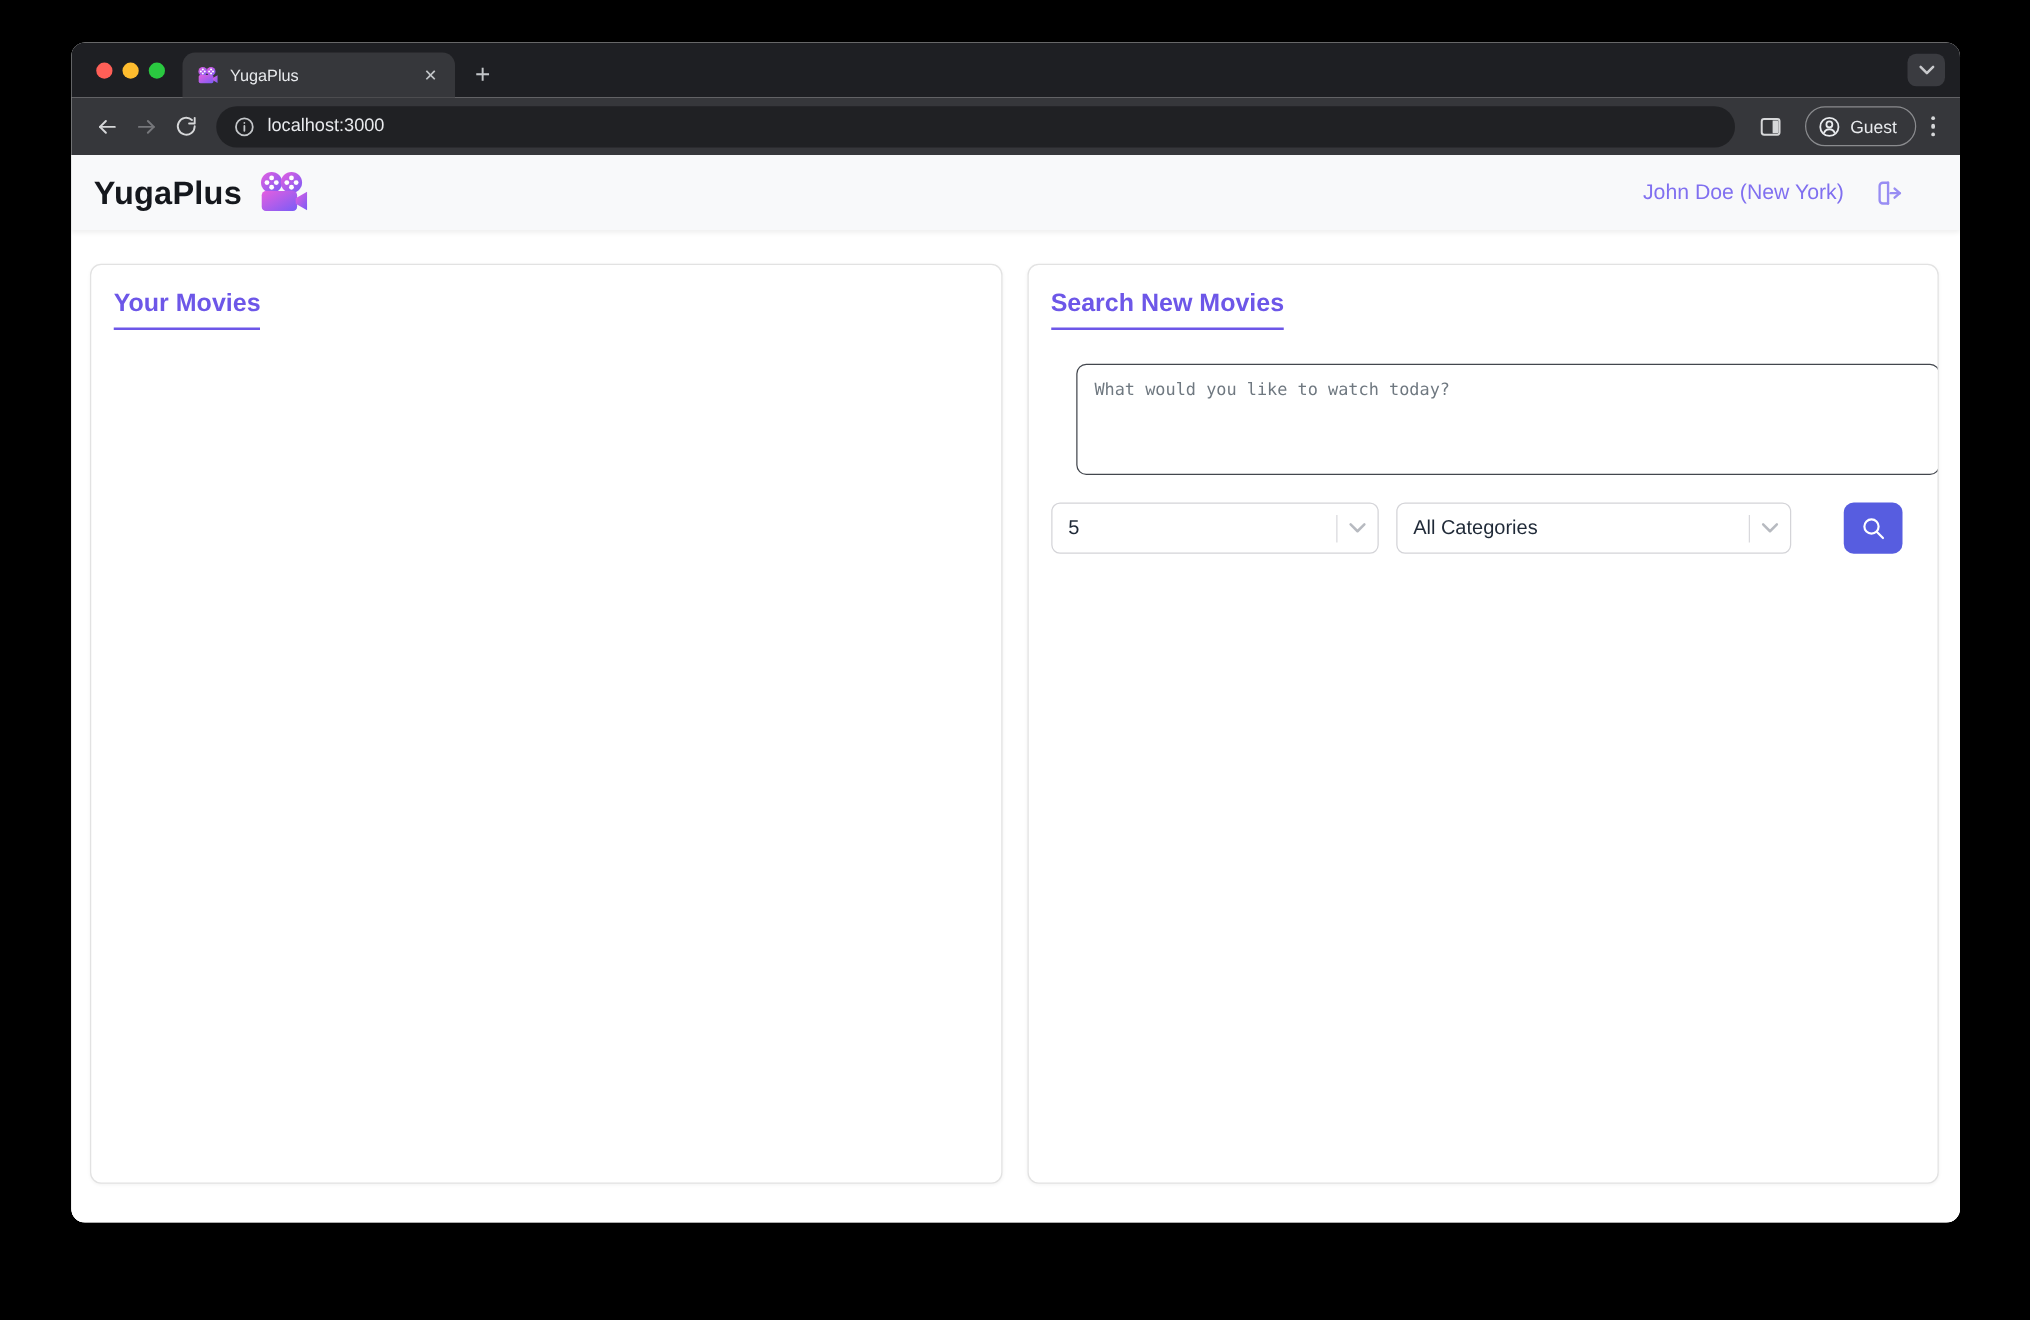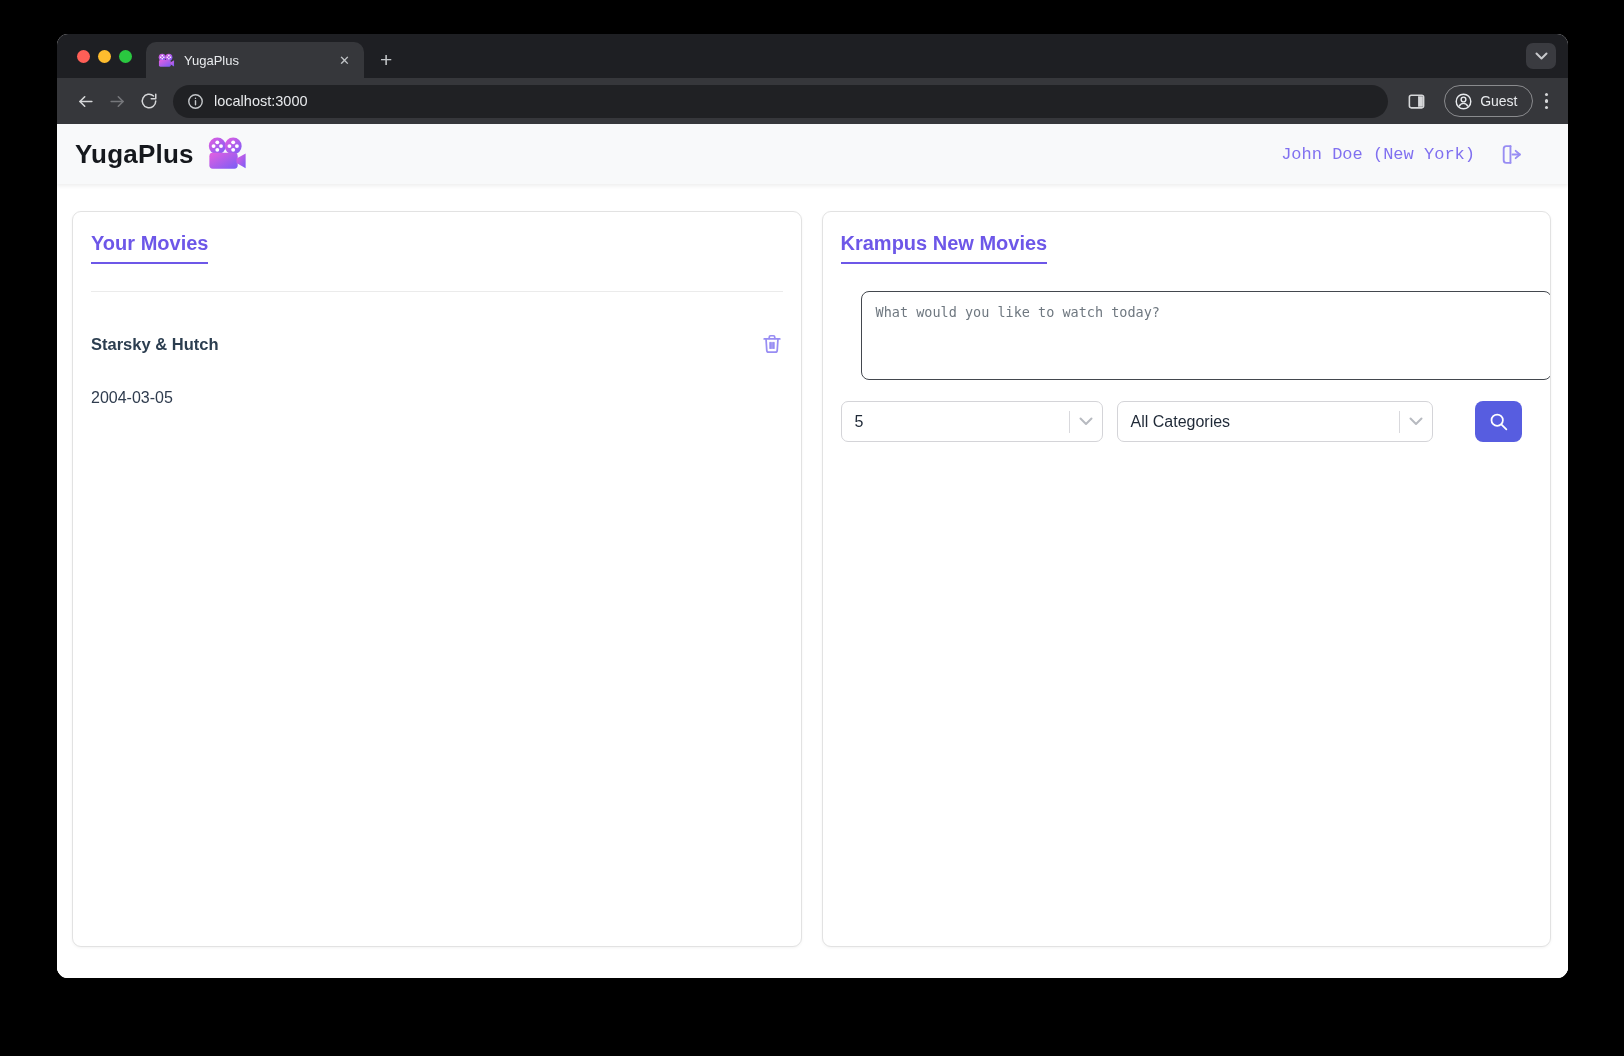--- a/index.html
+++ b/index.html
@@ -37,21 +37,21 @@
   .kebab i { width:3.5px; height:3.5px; border-radius:50%; background:#d6d7d9; }
 
   
   .page { flex:1; background:#fff; display:flex; flex-direction:column; overflow:hidden; }
   .app-header { height:60px; background:#f8f9fa; box-shadow:0 2px 4px rgba(0,0,0,.07);
                 display:flex; align-items:center; justify-content:space-between; padding:0 44px 0 18px; z-index:2; }
   .brand { display:flex; align-items:center; }
   .brand h1 { font-size:26px; font-weight:bold; color:#15181d; letter-spacing:.2px; }
   .brand svg { margin-left:13px; }
   .user-area { display:flex; align-items:center; gap:24px; }
-  .user-name { color:#8070f0; font-size:17px; cursor:pointer;font-family:Liberation Mono, monospace; }
+  .user-name { color:#8070f0; font-size:17px; cursor:pointer; }
   .logout-btn { background:none; border:none; cursor:pointer; display:flex; }
 
   .main { flex:1; display:flex; padding:27px 17px 31px 15px; gap:20px; background:#fff; }
   .card { flex:1; border:1px solid #e2e2e2; border-radius:9px; background:#fff;
           padding:20px 18px; box-shadow:0 1px 3px rgba(0,0,0,.05); overflow:hidden; }
 
   .panel-title { display:inline-block; color:#6d57e8; font-size:20px; font-weight:bold;
                  padding-bottom:7px; border-bottom:2px solid #6d57e8; }
 
   
@@ -220,42 +220,26 @@
     <div class="main">
 
       <div class="card">
         <span class="panel-title">Your Movies</span>
         <div class="movies">
 
 
           <div class="movie">
           </div>
 
-          <div class="movie">
-            <div class="movie-head">
-              <span class="movie-title">Starsky &amp; Hutch</span>
-              <button class="trash-btn">
-                <svg width="22" height="22" viewBox="0 0 24 24" fill="none" stroke="#988df3" stroke-width="1.9" stroke-linecap="round" stroke-linejoin="round">
-                  <path d="M3.5 6.5h17"></path>
-                    <path d="M9 6V4.5A1.5 1.5 0 0 1 10.5 3h3A1.5 1.5 0 0 1 15 4.5V6"></path>
-                  <path d="M5.5 6.5 6.3 19a2 2 0 0 0 2 1.9h7.4a2 2 0 0 0 2-1.9l.8-12.5"></path>
-                  <line x1="10" y1="10.5" x2="10" y2="16.5"></line>
-                    <line x1="12" y1="10.5" x2="12" y2="16.5"></line>
-                    <line x1="14" y1="10.5" x2="14" y2="16.5"></line>
-                </svg>
-              </button>
-            </div>
-            <div class="movie-date">2004-03-05</div>
-          </div>
 
         </div>
       </div>
 
       <div class="card">
-        <span class="panel-title">Krampus New Movies</span>
+        <span class="panel-title">Search New Movies</span>
         <textarea class="search-box" placeholder="What would you like to watch today?" style=""></textarea>
         <div class="controls">
 
           <div class="select rank">
             <span class="sel-label">5</span>
             <span class="sel-div"></span>
             <span class="sel-chev">
               <svg width="14" height="9" viewBox="0 0 14 9">
                   <polyline points="1.5,1.5 7,7 12.5,1.5" fill="none" stroke="#b7bac0" stroke-width="2" stroke-linecap="round" stroke-linejoin="round"></polyline>
                 </svg>

